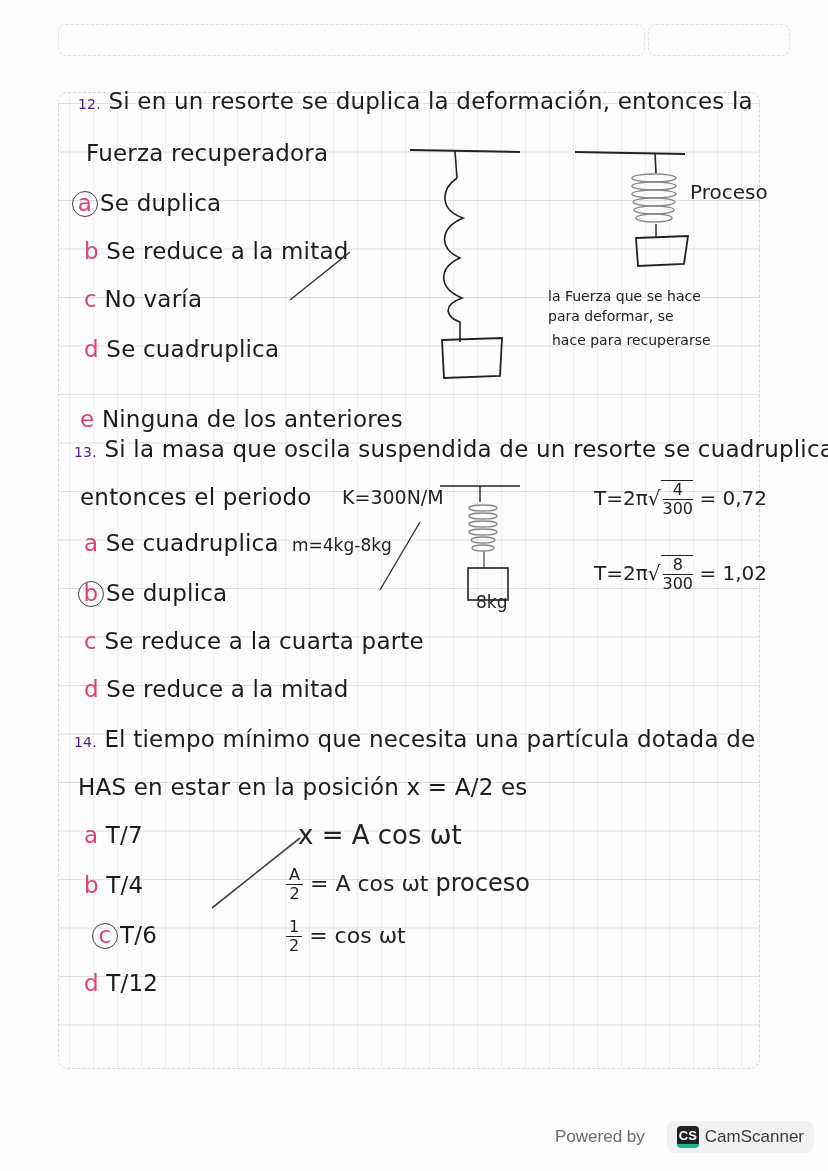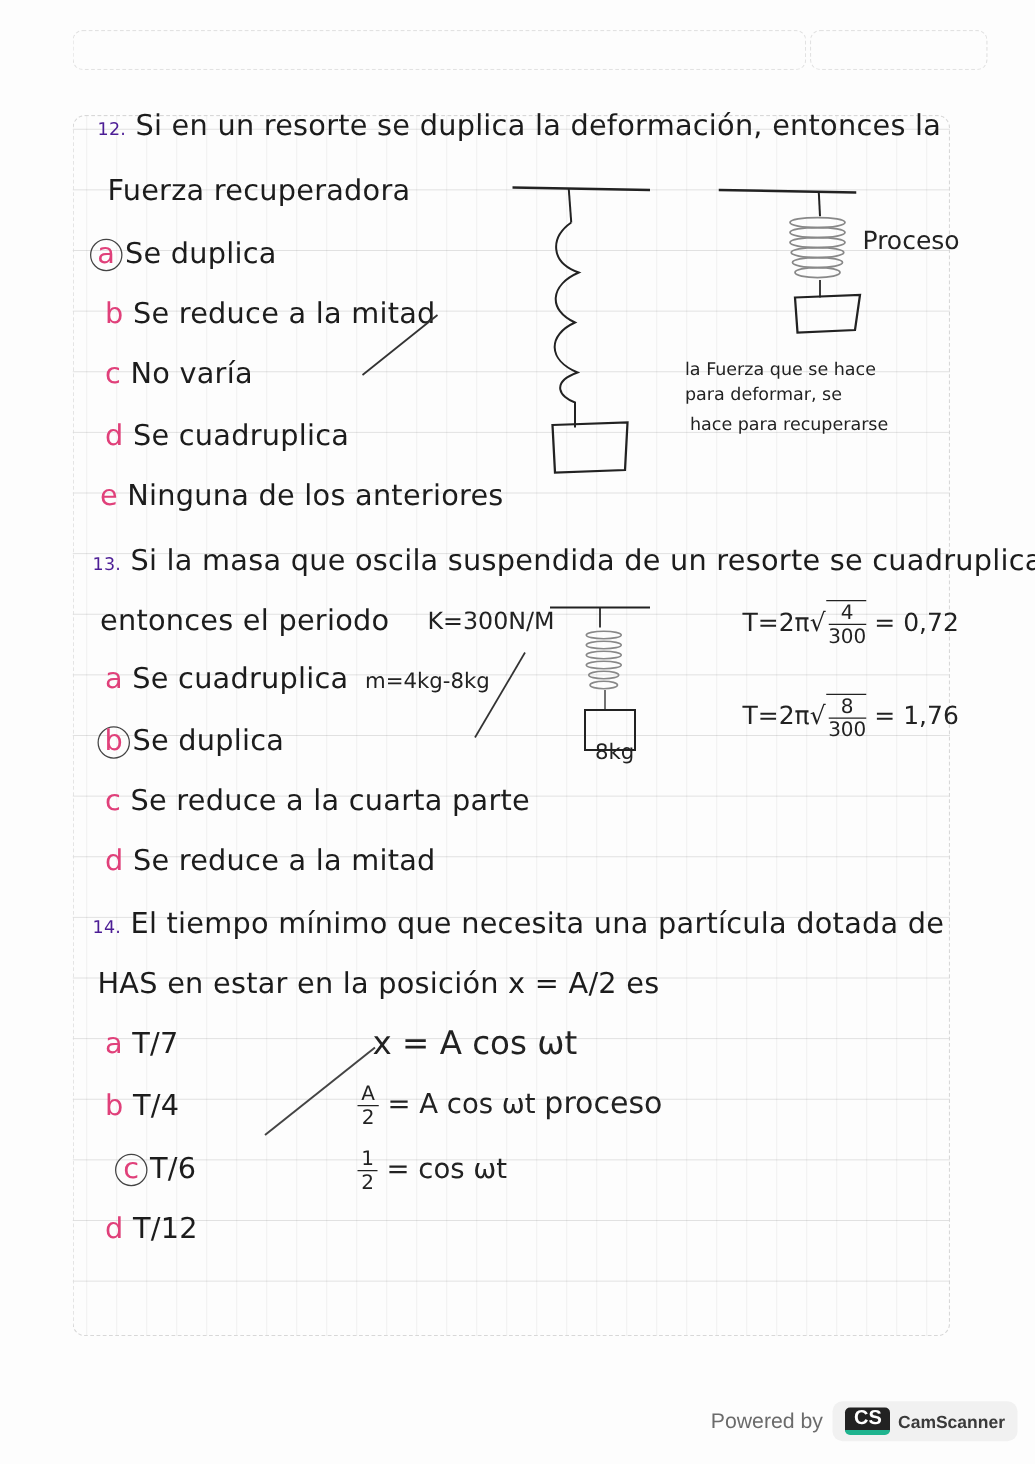--- a/index.html
+++ b/index.html
@@ -17,27 +17,27 @@
   .pink{color:#e0407a;}
   .num{color:#4c1d95;font-size:14px;}
   .circled{display:inline-block;border:1.5px solid #444;border-radius:50%;width:24px;height:24px;
            text-align:center;line-height:22px;margin-right:2px;}
   .note{position:absolute;font-size:14px;white-space:nowrap;color:#222;}
   .formula{position:absolute;font-size:20px;white-space:nowrap;color:#222;}
   .frac{display:inline-block;vertical-align:middle;text-align:center;font-size:16px;line-height:18px;}
   .frac .n{display:block;border-bottom:1.5px solid #222;padding:0 3px;}
   .frac .d{display:block;}
   .sqrt{border-top:1.5px solid #222;padding-left:2px;}
-  .footer{position:absolute;right:14px;bottom:18px;display:flex;align-items:center;gap:8px;}
+  .footer{position:absolute;right:14px;bottom:18px;display:flex;align-items:center;gap:22px;}
   .powered{font-family:"Liberation Sans",sans-serif;font-size:17px;color:#6b6b6b;}
   .cs-badge{display:flex;align-items:center;gap:6px;background:#f1f1f1;border-radius:8px;padding:5px 10px;}
-  .cs-logo{width:36px;height:22px;border-radius:4px;background:#222;color:#fff;font-weight:bold;
-           font-size:16px;display:flex;align-items:center;justify-content:center;
+  .cs-logo{width:22px;height:22px;border-radius:4px;background:#222;color:#fff;font-weight:bold;
+           font-size:13px;display:flex;align-items:center;justify-content:center;
            border-bottom:4px solid #1fb48f;box-sizing:border-box;font-family:"Liberation Sans",sans-serif;text-align:center;}
-  .cs-name{font-family:"Liberation Sans",sans-serif;font-size:14px;font-weight:bold;color:#3a3a3a;}
+  .cs-name{font-family:"Liberation Sans",sans-serif;font-size:17px;font-weight:normal;color:#3a3a3a;}
   svg.draw{position:absolute;overflow:visible;}
 </style>
 </head>
 <body>
 
 <div class="header-box" style="left:58px;top:24px;width:585px;height:30px;"></div>
 <div class="header-box" style="left:648px;top:24px;width:140px;height:30px;"></div>
 
 <div class="grid"></div>
 
@@ -57,21 +57,21 @@
   <span>Se reduce a la mitad</span>
 </div>
 <div class="line" style="left:84px;top:286px;">
   <span class="pink">c</span>
   <span>No varía</span>
 </div>
 <div class="line" style="left:84px;top:336px;">
   <span class="pink">d</span>
   <span>Se cuadruplica</span>
 </div>
-<div class="line" style="left:80px;top:384px;">
+<div class="line" style="left:80px;top:406px;">
   <span class="pink">e</span>
   <span>Ninguna de los anteriores</span>
 </div>
 
 <svg class="draw" style="left:280px;top:140px;" width="260" height="250">
   <line x1="130" y1="10" x2="240" y2="12" stroke="#222" stroke-width="2"></line>
   <line x1="175" y1="11" x2="177" y2="38" stroke="#222" stroke-width="1.6"></line>
   <path d="M177 38 C160 50,160 70,183 78 C160 88,158 108,180 118 C158 128,158 148,182 158 C160 166,168 178,180 182 L180 202" fill="none" stroke="#222" stroke-width="1.6"></path>
   <path d="M162 200 L222 198 L220 236 L164 238 Z" fill="none" stroke="#222" stroke-width="1.8"></path>
   <line x1="10" y1="160" x2="70" y2="112" stroke="#333" stroke-width="1.4"></line>
@@ -121,21 +121,21 @@
   <line x1="0" y1="110" x2="40" y2="42" stroke="#333" stroke-width="1.4"></line>
 </svg>
 <div class="note" style="left:476px;top:592px;font-size:17px;">8kg</div>
 
 <div class="formula" style="left:594px;top:480px;">
   <span>T=2π</span>√<span class="frac sqrt"><span class="n">4</span><span class="d">300</span></span>
   <span>= 0,72</span>
 </div>
 <div class="formula" style="left:594px;top:555px;">
   <span>T=2π</span>√<span class="frac sqrt"><span class="n">8</span><span class="d">300</span></span>
-  <span>= 1,76</span>
+  <span>= 1,02</span>
 </div>
 
 <div class="line" style="left:84px;top:530px;">
   <span class="pink">a</span>
   <span>Se cuadruplica</span>
 </div>
 <div class="line" style="left:78px;top:580px;">
   <span class="pink circled">b</span><span>Se duplica</span>
 </div>
 <div class="line" style="left:84px;top:628px;">

